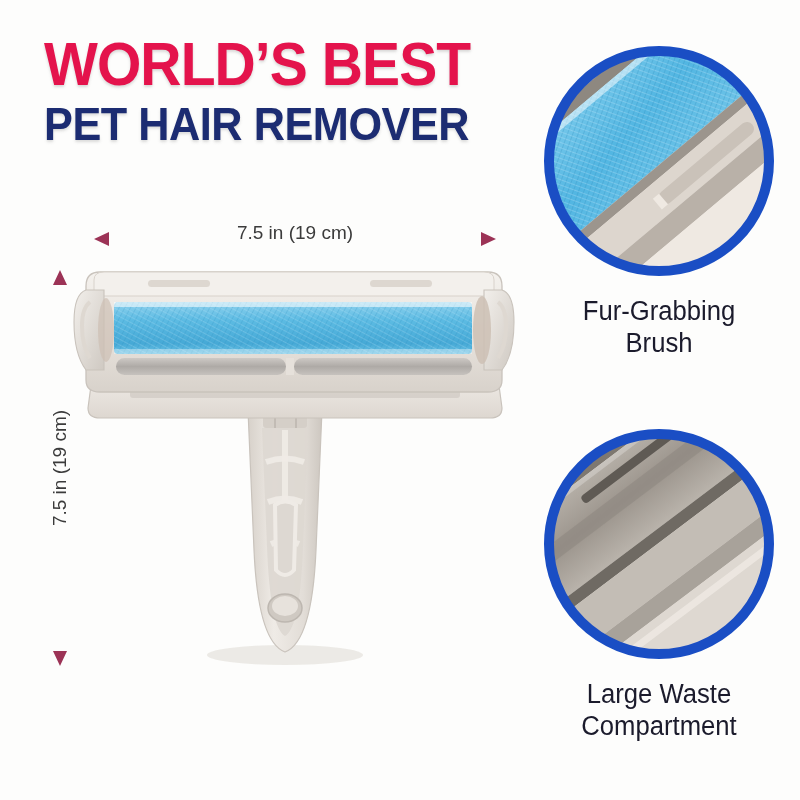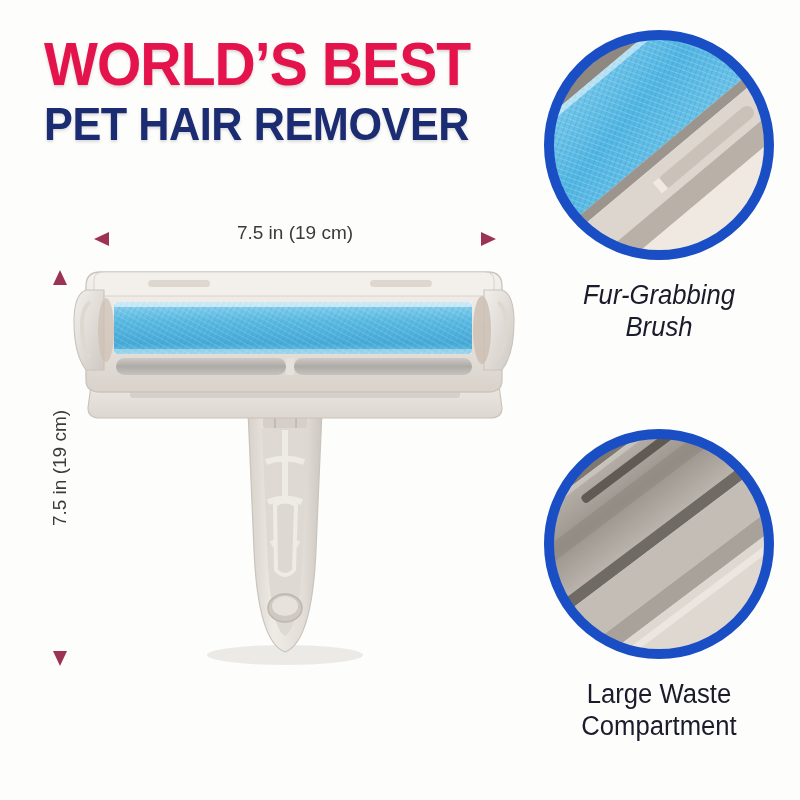--- a/index.html
+++ b/index.html
@@ -101,21 +101,21 @@
     top: 250px;
     width: 450px;
     height: 420px;
   }
 
   
   .callout {
     position: absolute;
     width: 250px;
   }
-  .callout-top { left: 534px; top: 20px; font-style: italic; }
+  .callout-top { left: 534px; top: 36px; }
   .callout-bottom { left: 534px; top: 419px; }
   .callout-circle {
     position: relative;
     width: 250px;
     height: 250px;
   }
   .callout-label {
     margin-top: 10px;
     text-align: center;
     font-family: "Liberation Sans Narrow", "Liberation Sans", sans-serif;

